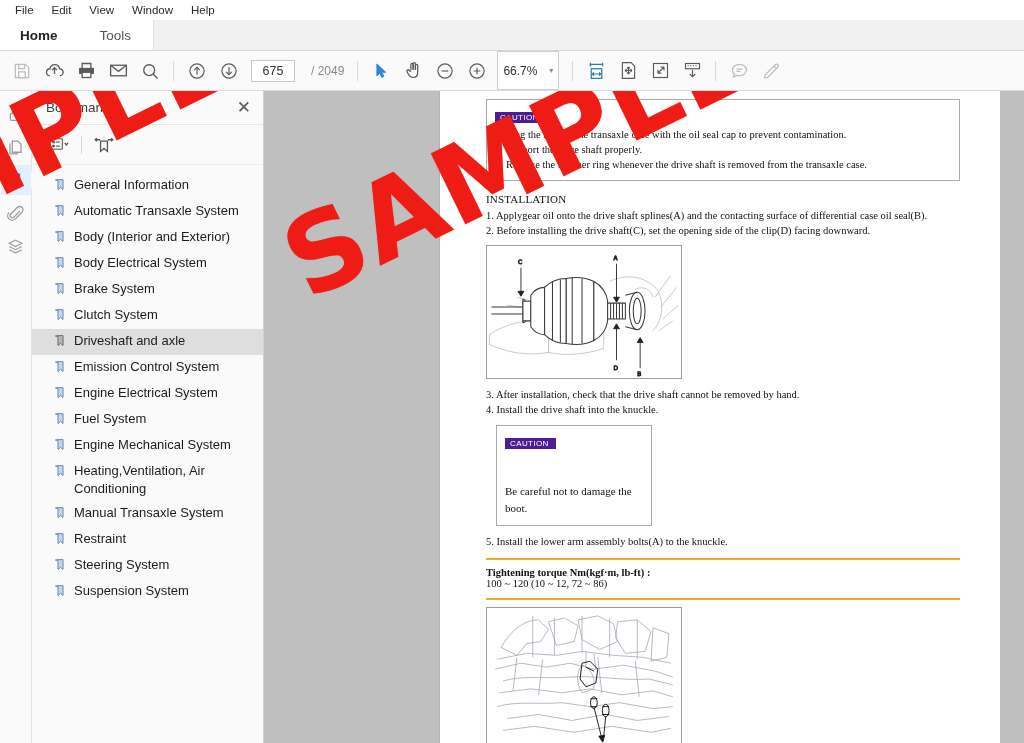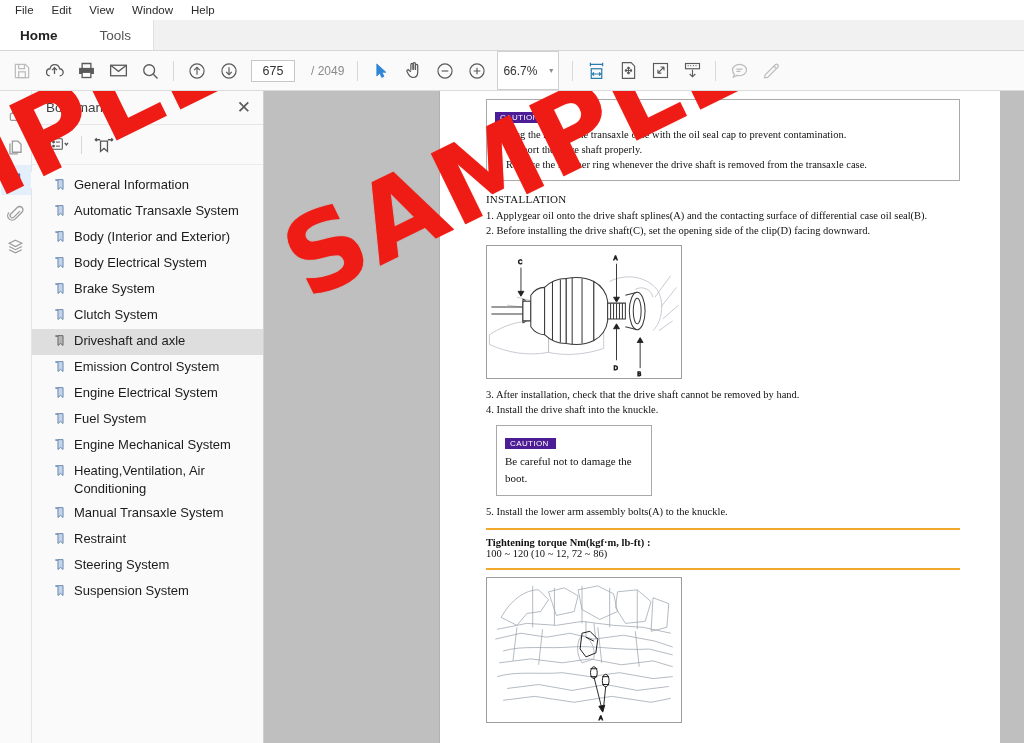--- a/index.html
+++ b/index.html
@@ -131,21 +131,21 @@
     font-family: "Liberation Sans", sans-serif; font-size: 8px; letter-spacing: .4px;
     padding: 1px 7px 1px 5px; margin-bottom: 4px;
   }
   .caution-list { list-style: none; }
   .caution-list li {
     font-size: 10.5px; line-height: 15px; padding-left: 11px; position: relative; text-indent: 0;
   }
   .caution-list li::before {
     content: "•"; position: absolute; left: 1px; top: -1px; font-size: 11px;
   }
-  .caution-text { font-size: 11px; line-height: 17px; }
+  .caution-text { font-size: 11px; line-height: 17px; margin-top: 30px; }
   .sec-head { font-size: 11px; margin: 12px 0 3px 0; letter-spacing: .2px; }
   .step { font-size: 10.5px; line-height: 15px; }
   .fig {
     border: 1px solid #9d9d9d; margin: 7px 0 8px 0; background: #fff;
     display: block;
   }
   .torque-rule { border: none; border-top: 2px solid #f0a92b; margin: 9px 0 0 0; }
   .torque-title { font-size: 10.5px; font-weight: bold; margin-top: 7px; }
   .torque-val { font-size: 10.5px; margin-bottom: 7px; }
 

